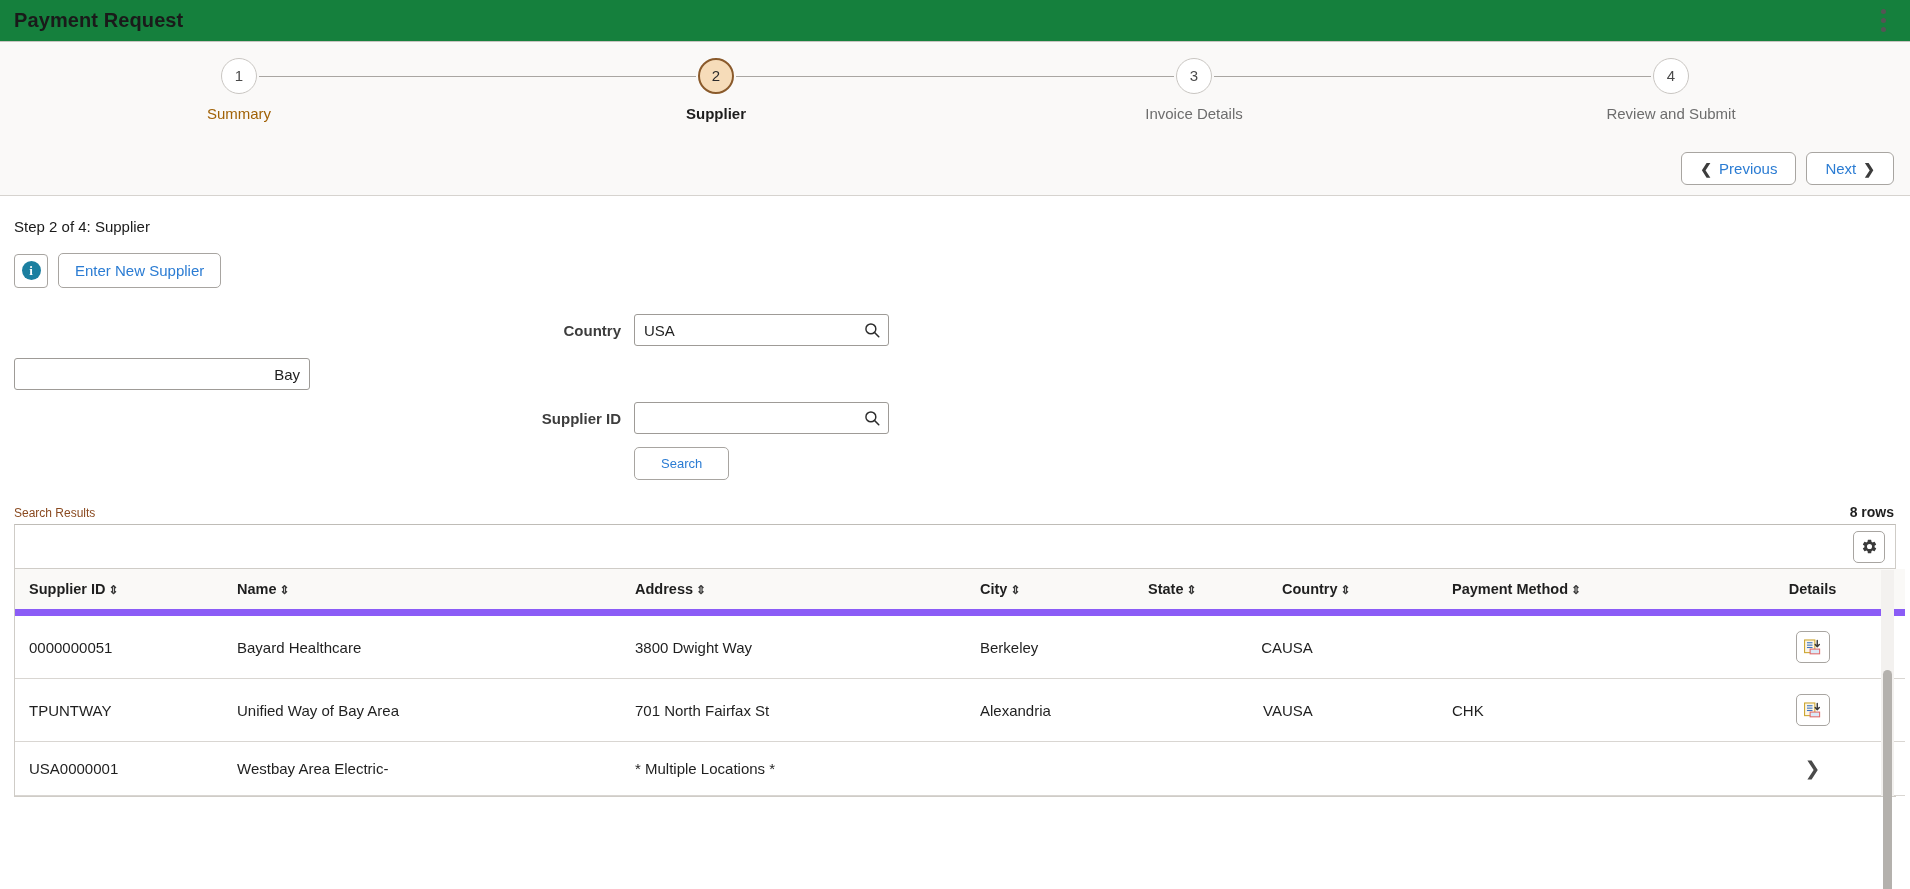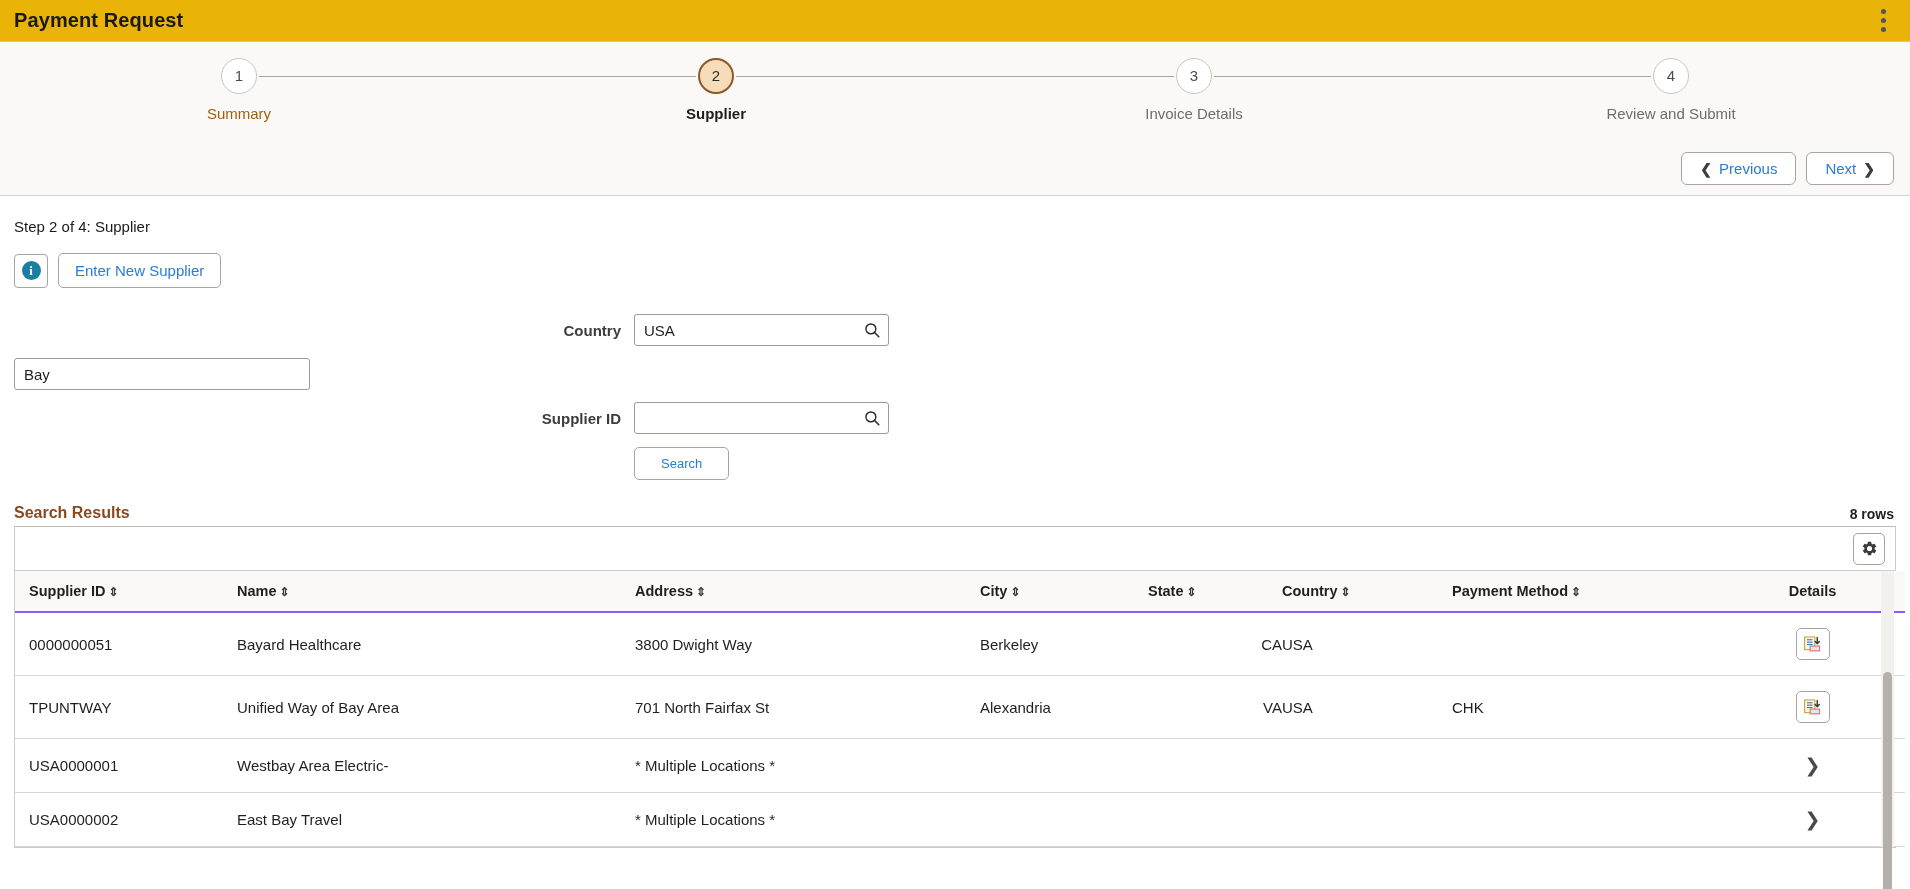--- a/index.html
+++ b/index.html
@@ -8,21 +8,21 @@
     margin: 0; padding: 0;
     width: 1910px; height: 889px;
     background: #ffffff;
     font-family: "Liberation Sans", sans-serif;
     overflow: hidden;
   }
 
   
   .titlebar {
     height: 42px;
-    background: #eab308;
+    background: #15803d;
     border-bottom: 1px solid #c8c5c1;
     display: flex;
     align-items: center;
     padding: 0 18px 0 14px;
     position: relative;
   }
   .titlebar .title {
     font-size: 20px;
     font-weight: bold;
     color: #1a1a1a;
@@ -165,39 +165,39 @@
     border: 1px solid #9e9b97;
     border-radius: 3px;
     background: #fff;
     font-size: 15px;
     color: #1f1f1f;
     padding: 0 9px;
     font-family: "Liberation Sans", sans-serif;
     outline: none;
   }
   .fld.lookup { width: 255px; padding-right: 34px; }
-  .fld.wide { width: 296px; }
+  .fld.wide { width: 296px; text-align: right; }
   .mag {
     position: absolute; right: 8px; top: 50%;
     transform: translateY(-50%);
     width: 18px; height: 18px; pointer-events: none;
   }
   .search-btn-row { margin-top: 13px; }
   .search-btn {
     background:#fff; border:1px solid #a8a5a1; border-radius:5px;
     color:#2b7cd3; font-size:13px; padding:8px 26px; cursor:pointer;
     font-family:"Liberation Sans", sans-serif;
   }
 
   
   .results-head {
     display:flex; align-items:flex-end; justify-content:space-between;
     margin: 24px 0 4px 0;
   }
-  .results-title { font-size: 16px; font-weight: bold; color: #8a4a20; }
+  .results-title { font-size: 12px; font-weight: normal; color: #8a4a20; }
   .rows-count { font-size: 14px; font-weight: bold; color: #1f1f1f; padding-right: 2px;}
 
   .grid-box { border: 1px solid #cfccc7; border-top:1px solid #bfbcb7; position: relative; }
   .grid-toolbar {
     height: 44px; background: #fff; border-bottom: 1px solid #cfccc7;
     display:flex; align-items:center; justify-content:flex-end;
     padding-right: 10px;
   }
   .gear-btn {
     width: 32px; height:32px; border:1px solid #a8a5a1; border-radius:5px;
@@ -205,21 +205,21 @@
   }
 
   table.grid { width: 100%; border-collapse: collapse; table-layout: fixed; }
   table.grid th {
     background: #faf9f7;
     text-align: left;
     font-size: 14.5px;
     font-weight: bold;
     color: #1f1f1f;
     padding: 12px 0 12px 0;
-    border-bottom: 2px solid #8b5cf6;
+    border-bottom: 7px solid #8b5cf6;
     white-space: nowrap;
   }
   table.grid td {
     font-size: 15px;
     color: #1f1f1f;
     padding: 15px 0;
     border-bottom: 1px solid #d9d6d2;
     background: #fff;
     white-space: nowrap;
     overflow: hidden;
@@ -401,30 +401,20 @@
           <tr>
             <td class="c-id">USA0000001</td>
             <td class="c-name">Westbay Area Electric-</td>
             <td class="c-addr">* Multiple Locations *</td>
             <td class="c-city"></td>
             <td class="c-state"></td>
             <td class="c-ctry"></td>
             <td class="c-pay"></td>
             <td class="c-det"><span class="chev-right">❯</span></td>
           </tr>
-          <tr>
-            <td class="c-id">USA0000002</td>
-            <td class="c-name">East Bay Travel</td>
-            <td class="c-addr">* Multiple Locations *</td>
-            <td class="c-city"></td>
-            <td class="c-state"></td>
-            <td class="c-ctry"></td>
-            <td class="c-pay"></td>
-            <td class="c-det"><span class="chev-right">❯</span></td>
-          </tr>
         </tbody>
     </table>
     <div class="vscroll">
       <div class="thumb"></div>
     </div>
   </div>
 
 </div>
 
 </body></html>

